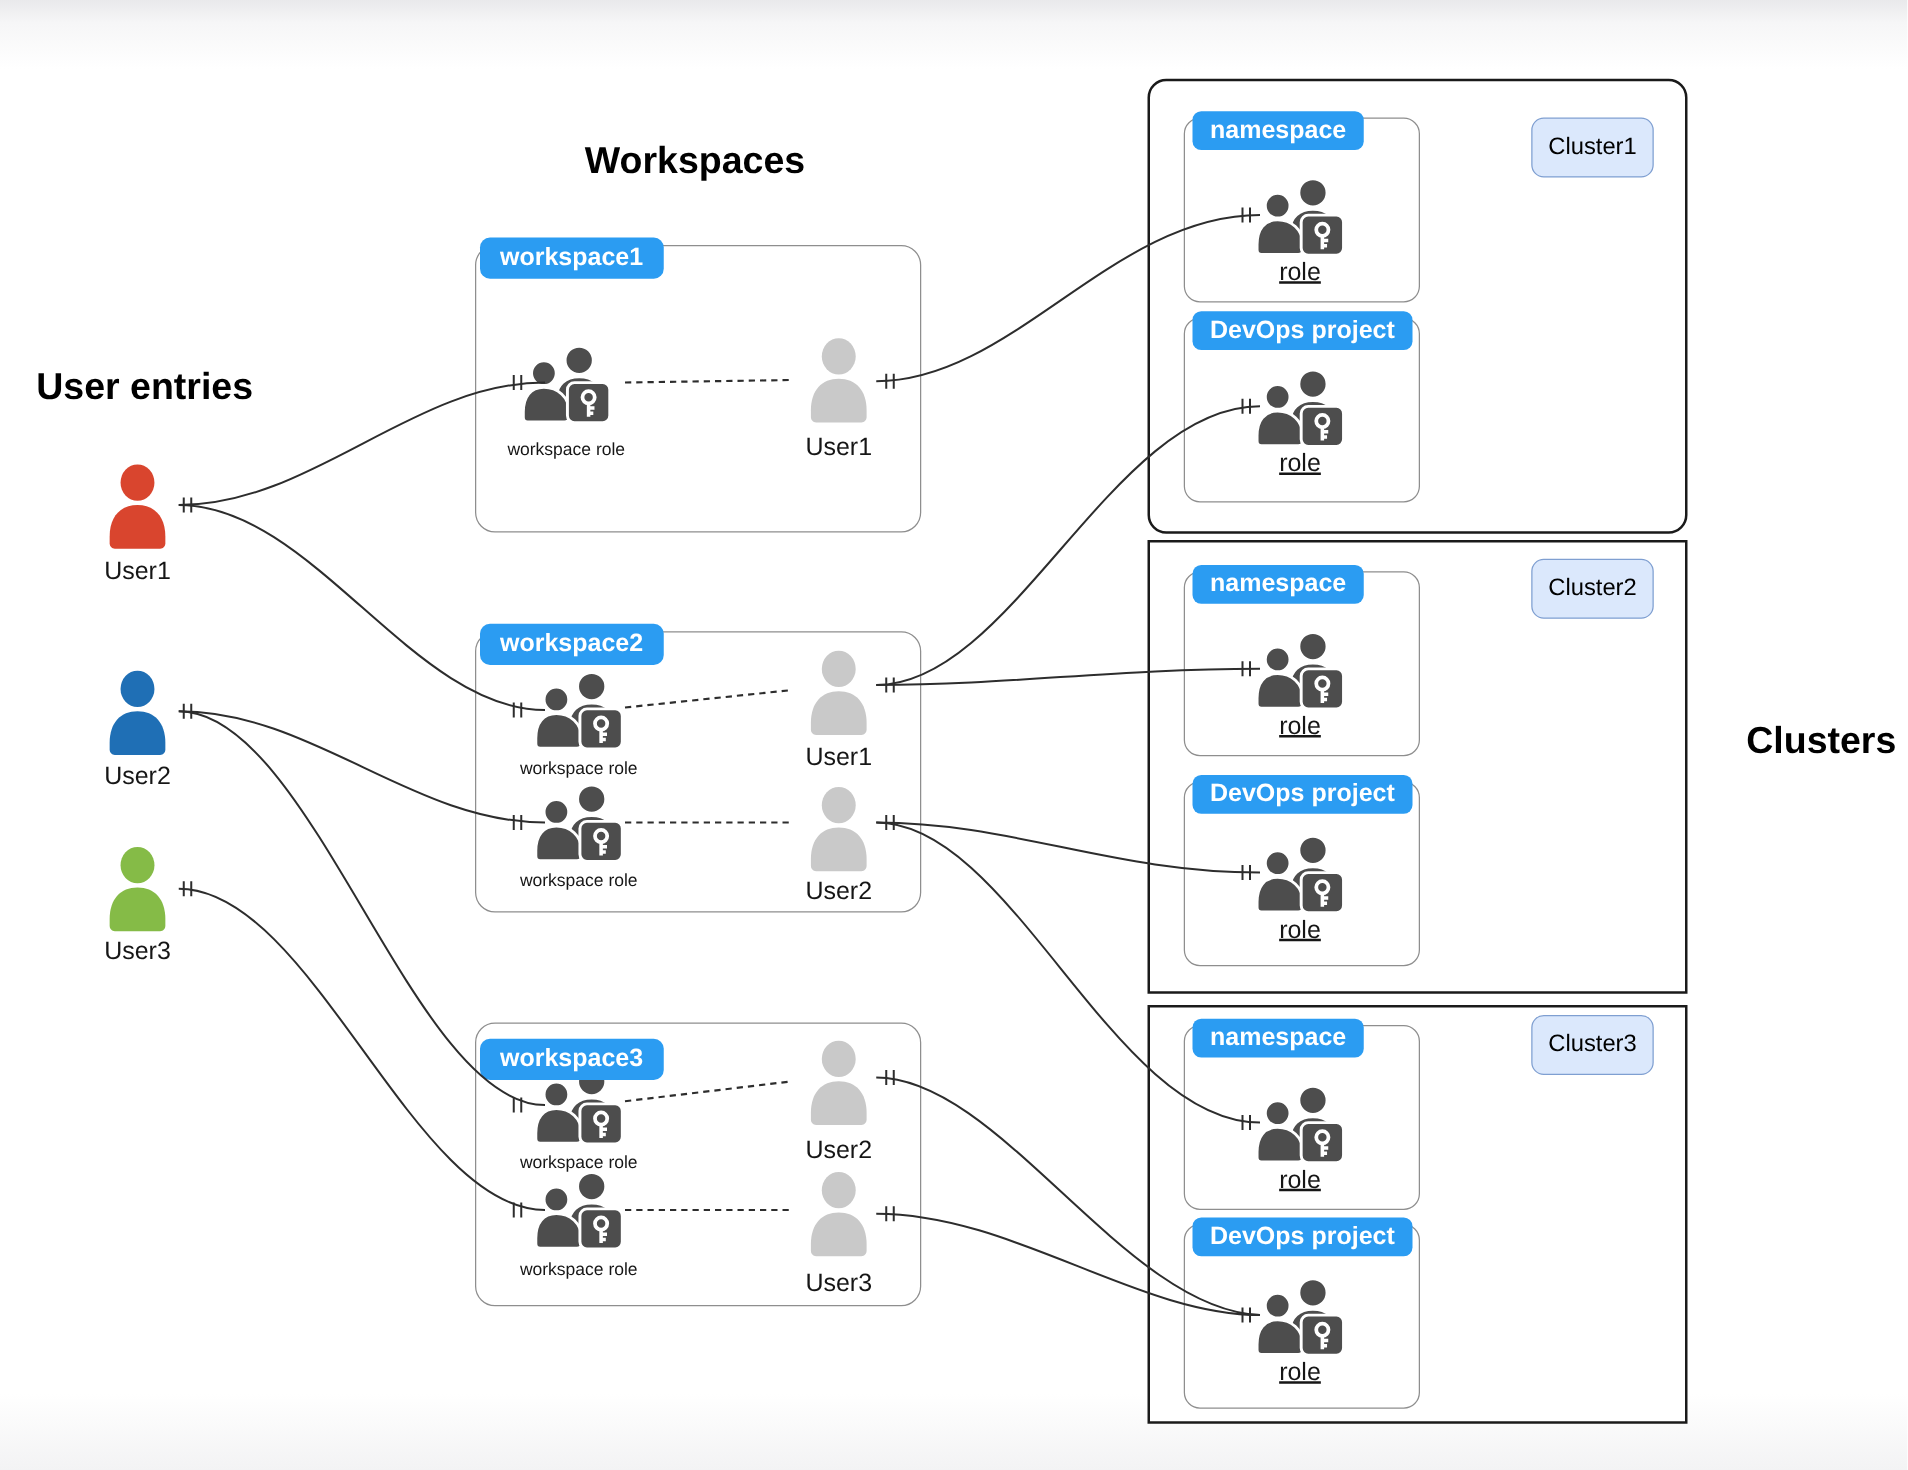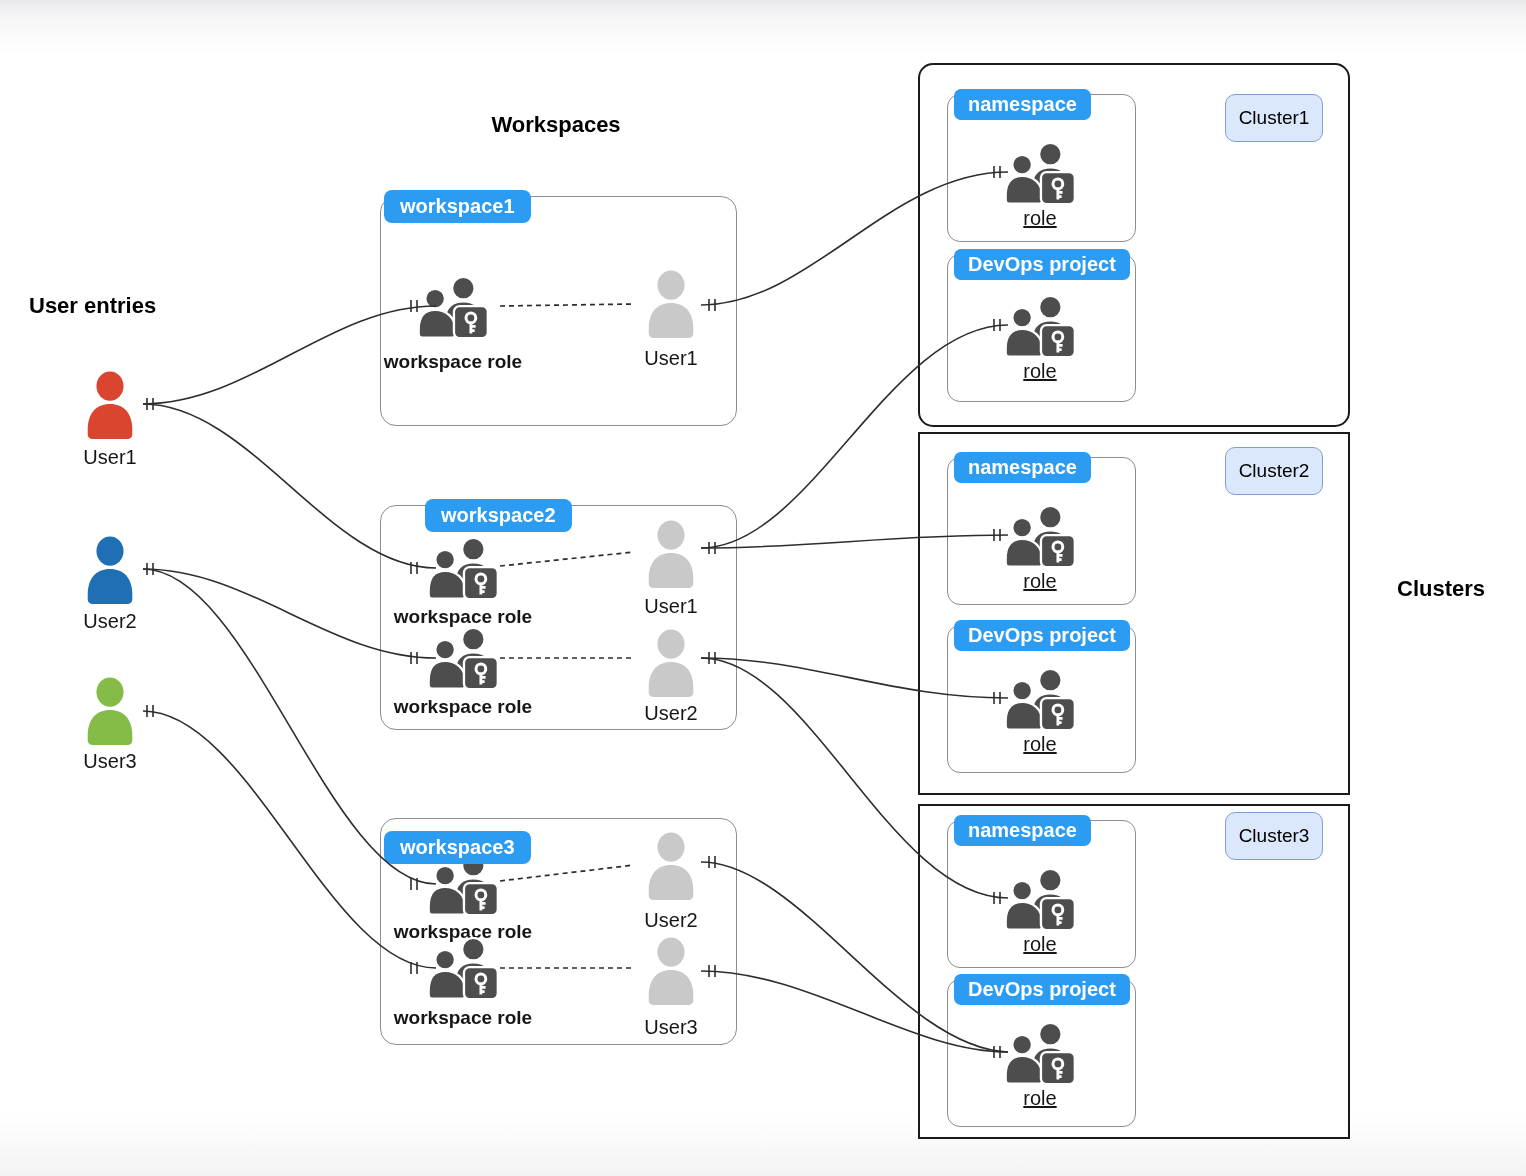--- a/index.html
+++ b/index.html
@@ -16,34 +16,34 @@
   html,body{margin:0;padding:0;}
   body{font-family:"Liberation Sans",sans-serif;background:#fff;}
   .canvas{
     position:relative;width:1526px;height:1176px;overflow:hidden;
     background:linear-gradient(180deg,#e9e9eb 0px,#f6f6f7 18px,#ffffff 55px,#ffffff 1115px,#f3f3f4 1176px);
   }
   .wires{position:absolute;left:0;top:0;width:1526px;height:1176px;pointer-events:none;z-index:5;}
   .wire{stroke:var(--connector);stroke-width:1.6;fill:none;}
   .wire-dash{stroke:var(--connector);stroke-width:1.7;fill:none;stroke-dasharray:5 4;}
   .ticks{stroke:var(--connector);stroke-width:1.6;fill:none;}
-  .heading{position:absolute;font-weight:bold;font-size:22px;color:#000;z-index:2;}
+  .heading{position:absolute;font-weight:bold;font-size:30px;color:#000;z-index:2;}
   .box{position:absolute;background:#fff;border:1.6px solid #8e8e8e;border-radius:16px;z-index:1;}
   .cluster-outer{position:absolute;background:#fff;border:2px solid #1a1a1a;z-index:1;}
   .inner-box{position:absolute;background:#fff;border:1.6px solid #8e8e8e;border-radius:13px;}
   .tab{position:absolute;background:var(--tab-blue);color:#fff;font-weight:bold;z-index:3;white-space:nowrap;}
   .ws-tab{font-size:20px;padding:5px 16px;border-radius:8px;}
   .sec-tab{font-size:20px;padding:4px 14px;border-radius:7px;}
   .badge{position:absolute;background:var(--cluster-badge-bg);border:1.6px solid var(--cluster-badge-border);
     border-radius:10px;width:96px;height:46px;display:flex;align-items:center;justify-content:center;
     font-size:19px;color:#000;z-index:3;}
   .icon{position:absolute;z-index:4;}
   .lbl{position:absolute;text-align:center;color:#161616;z-index:4;white-space:nowrap;}
   .lbl-user{font-size:20px;}
-  .lbl-role{font-size:19px;font-weight:bold;}
+  .lbl-role{font-size:14px;}
   .lbl-rolename{font-size:20px;text-decoration:underline;}
 </style>
 </head>
 <body>
 
 <div class="canvas">
 
   <svg class="wires">
     <defs>
       <symbol id="sym-user" viewBox="0 0 64 72">
@@ -129,21 +129,21 @@
     <div class="lbl lbl-user" style="left:230px;top:89px;width:120px;">User1</div>
     <svg class="icon" style="left:45px;top:121px;color:var(--role-icon-dark);" width="74" height="64" viewBox="0 0 78 68">
         <use href="#sym-role"></use>
       </svg>
     <div class="lbl lbl-role" style="left:-3px;top:190px;width:170px;">workspace role</div>
     <svg class="icon" style="left:259px;top:122px;color:var(--workspace-user-gray);" width="62" height="70" viewBox="0 0 64 72">
         <use href="#sym-user"></use>
       </svg>
     <div class="lbl lbl-user" style="left:230px;top:196px;width:120px;">User2</div>
   </div>
-  <div class="tab ws-tab" style="left:384px;top:499px;margin-left:41px;">workspace2</div>
+  <div class="tab ws-tab" style="left:384px;top:499px;">workspace2</div>
 
   <div class="box" style="left:380px;top:818px;width:355px;height:225px;">
     <svg class="icon" style="left:45px;top:34px;color:var(--role-icon-dark);" width="74" height="64" viewBox="0 0 78 68">
         <use href="#sym-role"></use>
       </svg>
     <div class="lbl lbl-role" style="left:-3px;top:102px;width:170px;">workspace role</div>
     <svg class="icon" style="left:259px;top:12px;color:var(--workspace-user-gray);" width="62" height="70" viewBox="0 0 64 72">
         <use href="#sym-user"></use>
       </svg>
     <div class="lbl lbl-user" style="left:230px;top:90px;width:120px;">User2</div>

